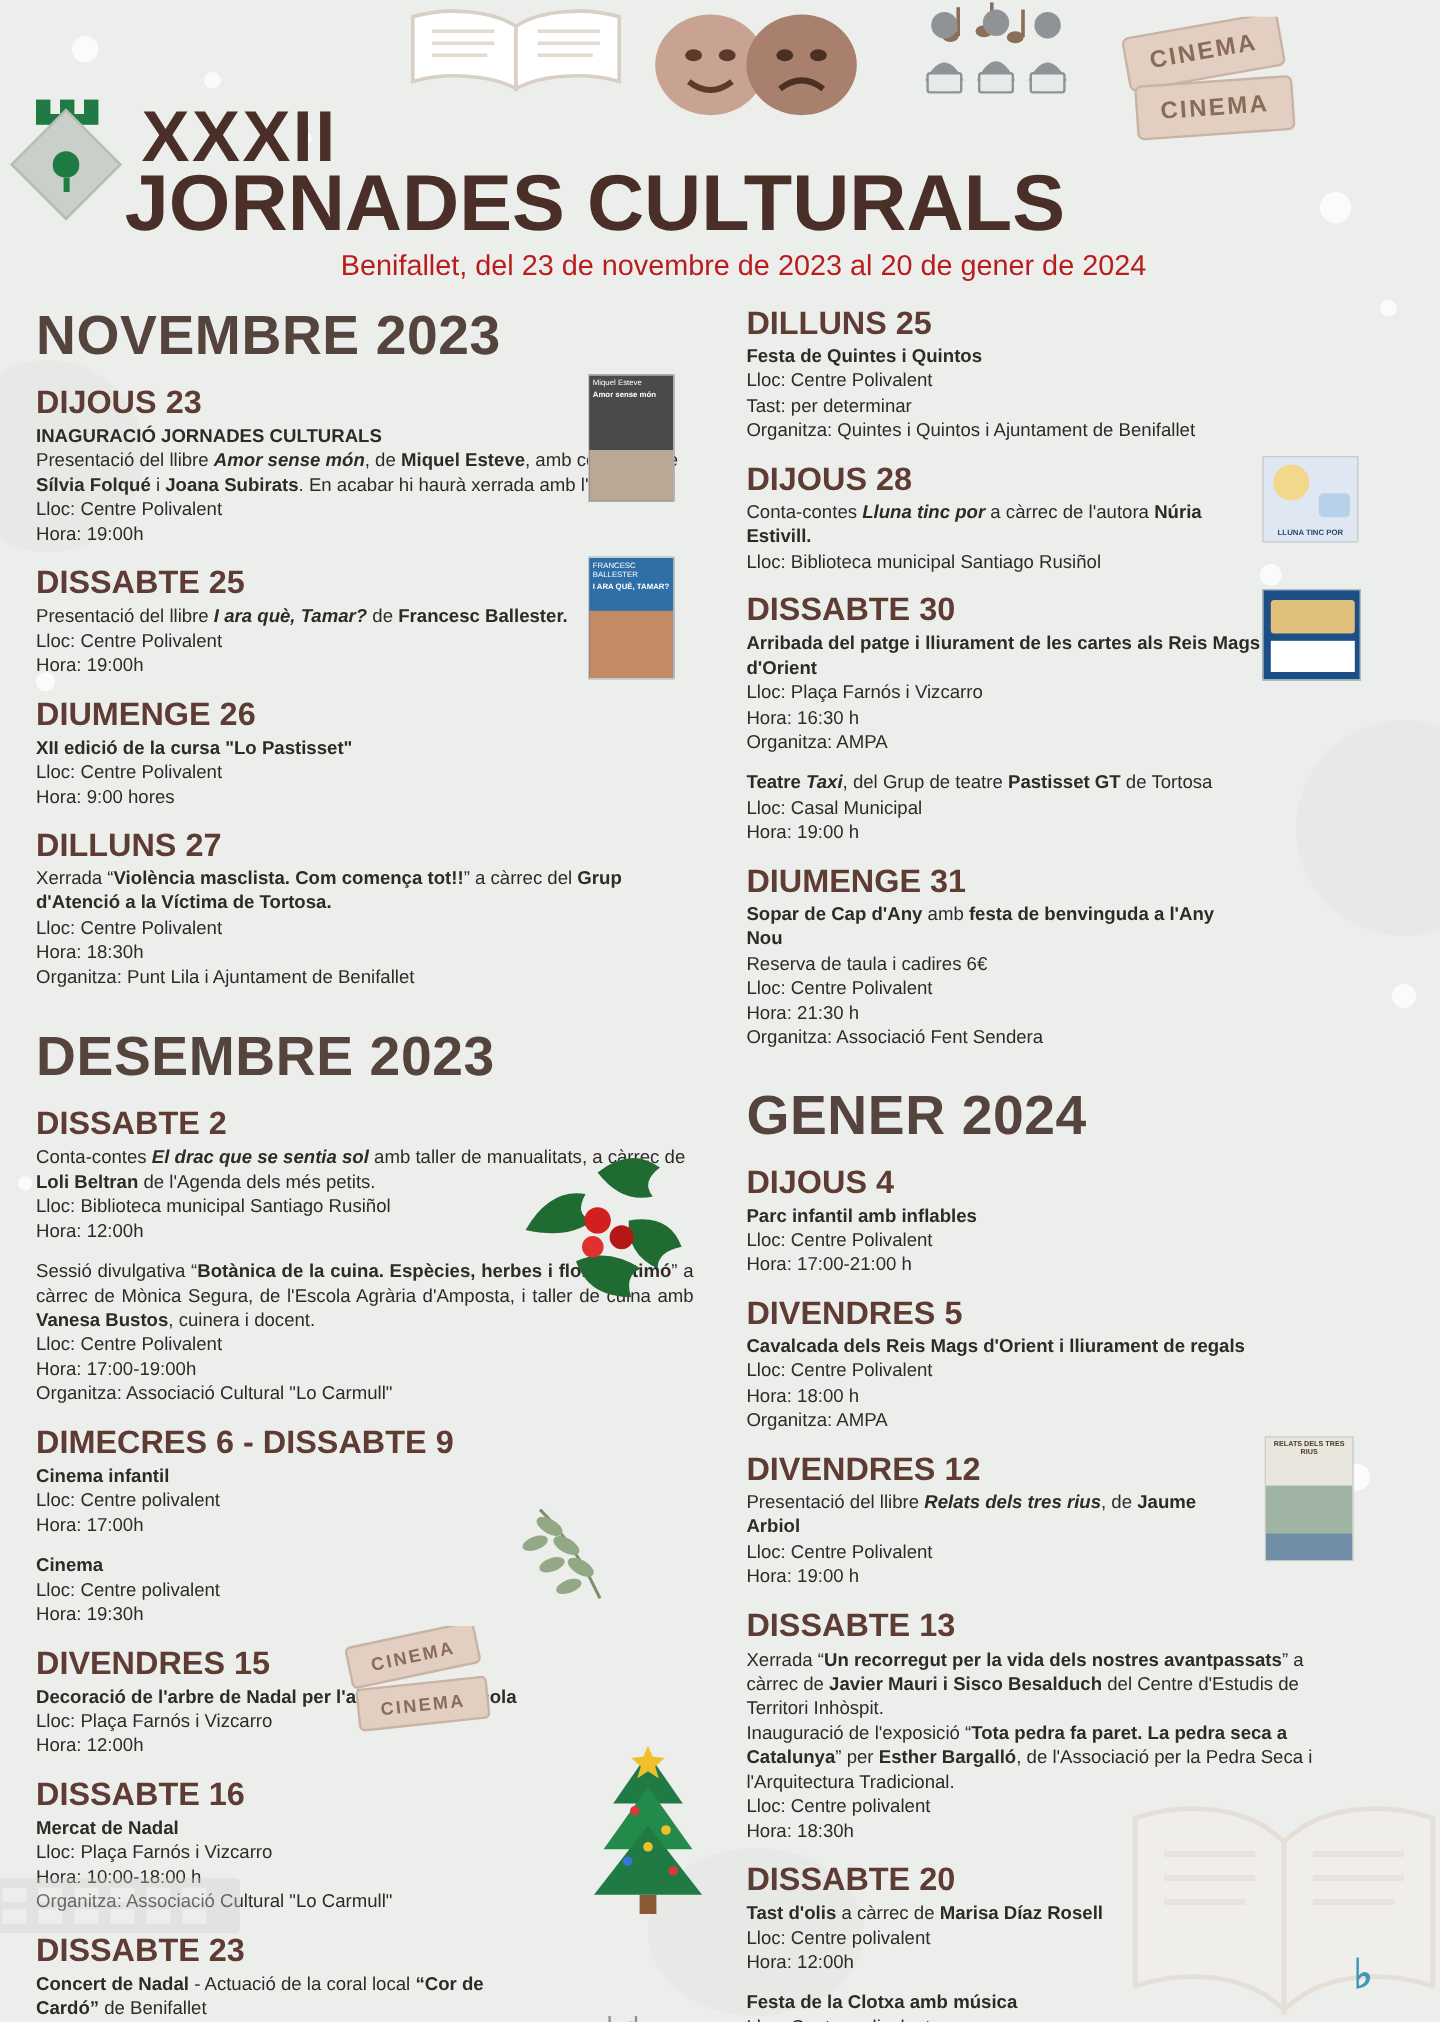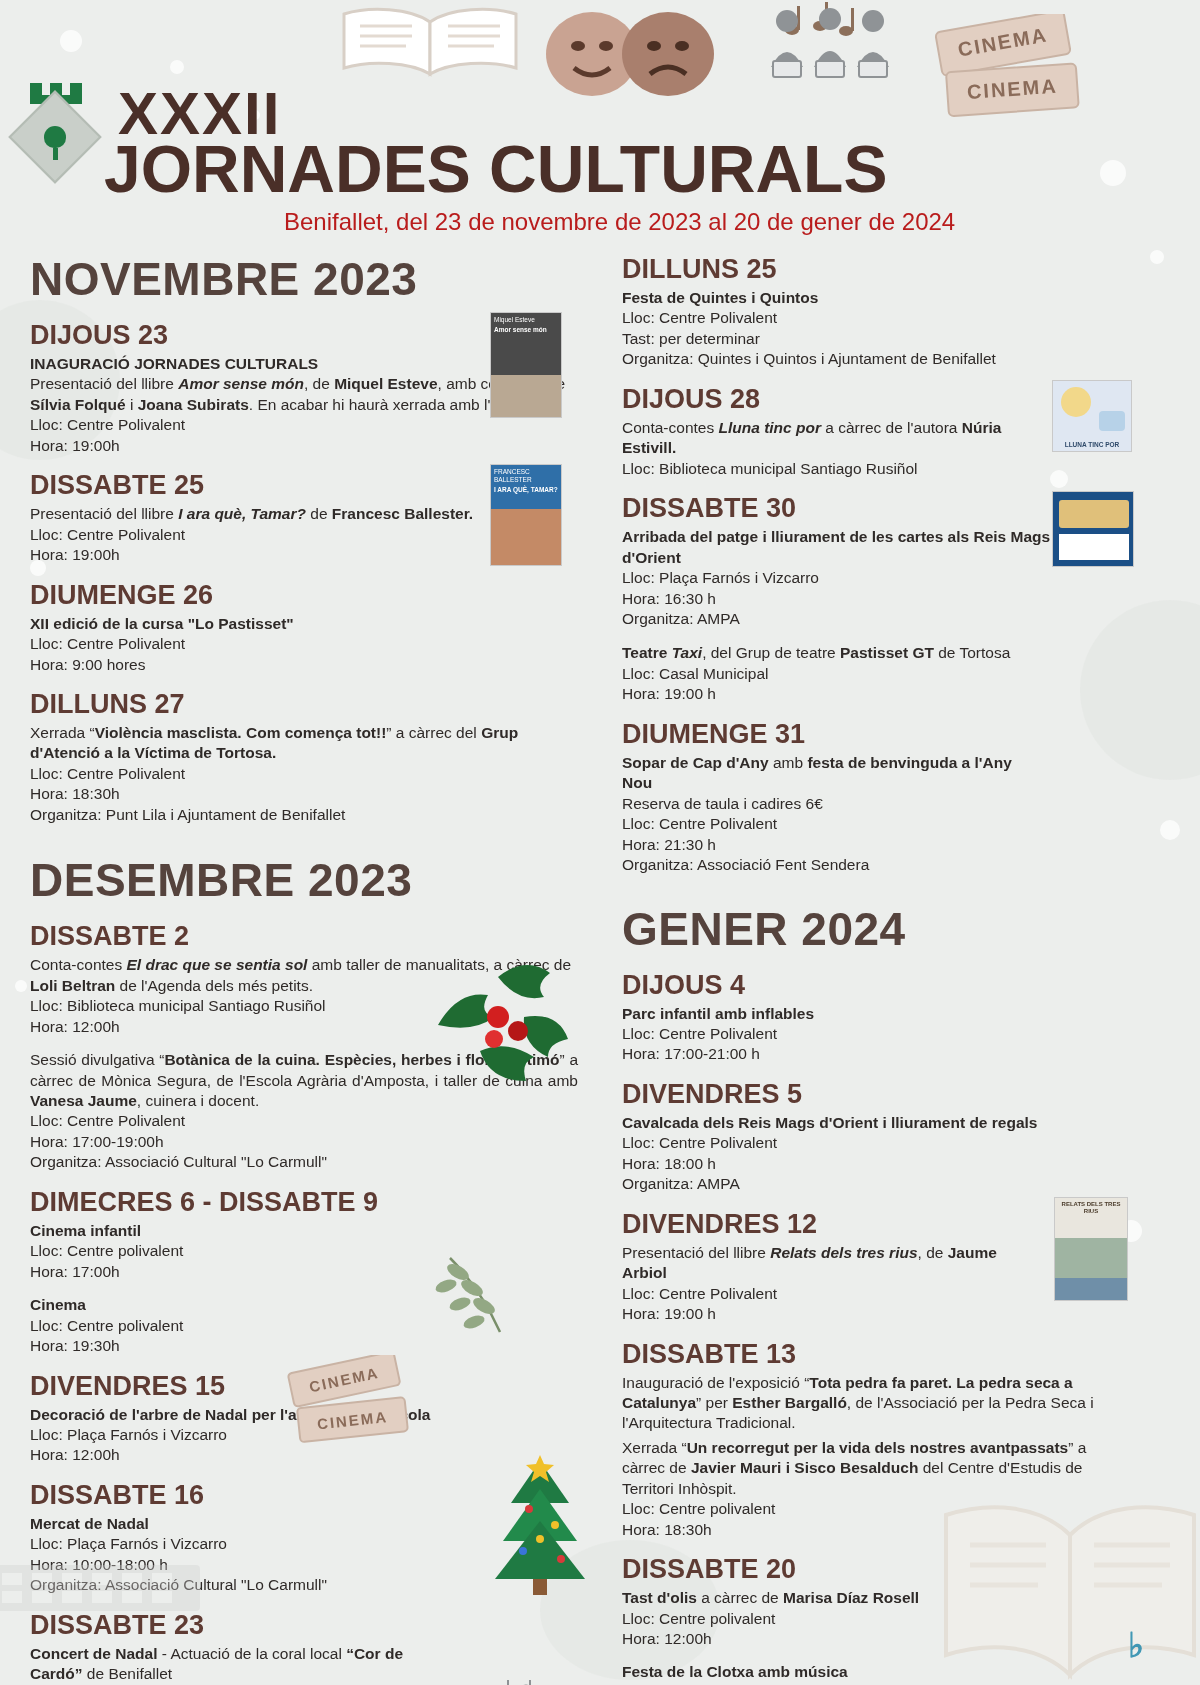--- a/index.html
+++ b/index.html
@@ -256,21 +256,21 @@
         <p>Conta-contes <span class="bi">El drac que se sentia sol</span> amb taller de manualitats, a càrrec de <span class="bold">Loli Beltran</span> de l'Agenda dels més petits.</p>
         <p>Lloc: Biblioteca municipal Santiago Rusiñol</p>
         <p>Hora: 12:00h</p>
       </div>
     </div>
 
     <div class="gap"></div>
 
     <div class="evblock">
       <div class="ev">
-        <p style="text-align:justify;">Sessió divulgativa “<span class="bold">Botànica de la cuina. Espècies, herbes i flors: el timó</span>” a càrrec de Mònica Segura, de l'Escola Agrària d'Amposta, i taller de cuina amb <span class="bold">Vanesa Jaume</span>, cuinera i docent.</p>
+        <p style="text-align:justify;">Sessió divulgativa “<span class="bold">Botànica de la cuina. Espècies, herbes i flors: el timó</span>” a càrrec de Mònica Segura, de l'Escola Agrària d'Amposta, i taller de cuina amb <span class="bold">Vanesa Bustos</span>, cuinera i docent.</p>
         <p>Lloc: Centre Polivalent</p>
         <p>Hora: 17:00-19:00h</p>
         <p>Organitza: Associació Cultural "Lo Carmull"</p>
       </div>
     </div>
 
     <div class="evblock">
       <div class="date">DIMECRES 6 - DISSABTE 9</div>
       <div class="ev">
         <p class="bold">Cinema infantil</p>
@@ -478,22 +478,22 @@
       <div class="thumb" style="left:432px;top:-12px;width:74px;height:104px;background:#e9e6de;">
         <div class="cap" style="text-align:center;font-weight:bold;font-size:6px;color:#4a3b2a;">RELATS DELS TRES RIUS</div>
         <div style="position:absolute;bottom:0;left:0;width:100%;height:62px;background:#9fb4a2;"></div>
         <div style="position:absolute;bottom:0;left:0;width:100%;height:22px;background:#6f8fa8;"></div>
       </div>
     </div>
 
     <div class="evblock">
       <div class="date">DISSABTE 13</div>
       <div class="ev" style="max-width:480px;">
+        <p style="margin-top:4px;">Xerrada “<span class="bold">Un recorregut per la vida dels nostres avantpassats</span>” a càrrec de <span class="bold">Javier Mauri i Sisco Besalduch</span> del Centre d'Estudis de Territori Inhòspit.</p>
         <p>Inauguració de l'exposició “<span class="bold">Tota pedra fa paret. La pedra seca a Catalunya</span>” per <span class="bold">Esther Bargalló</span>, de l'Associació per la Pedra Seca i l'Arquitectura Tradicional.</p>
-        <p style="margin-top:4px;">Xerrada “<span class="bold">Un recorregut per la vida dels nostres avantpassats</span>” a càrrec de <span class="bold">Javier Mauri i Sisco Besalduch</span> del Centre d'Estudis de Territori Inhòspit.</p>
         <p>Lloc: Centre polivalent</p>
         <p>Hora: 18:30h</p>
       </div>
     </div>
 
     <div class="evblock">
       <div class="date">DISSABTE 20</div>
       <div class="ev">
         <p><span class="bold">Tast d'olis</span> a càrrec de <span class="bold">Marisa Díaz Rosell</span></p>
         <p>Lloc: Centre polivalent</p>

